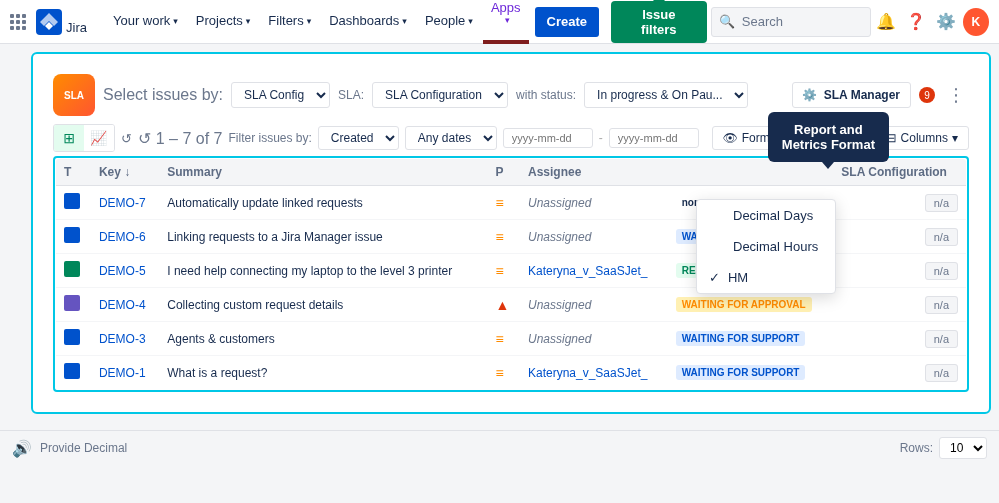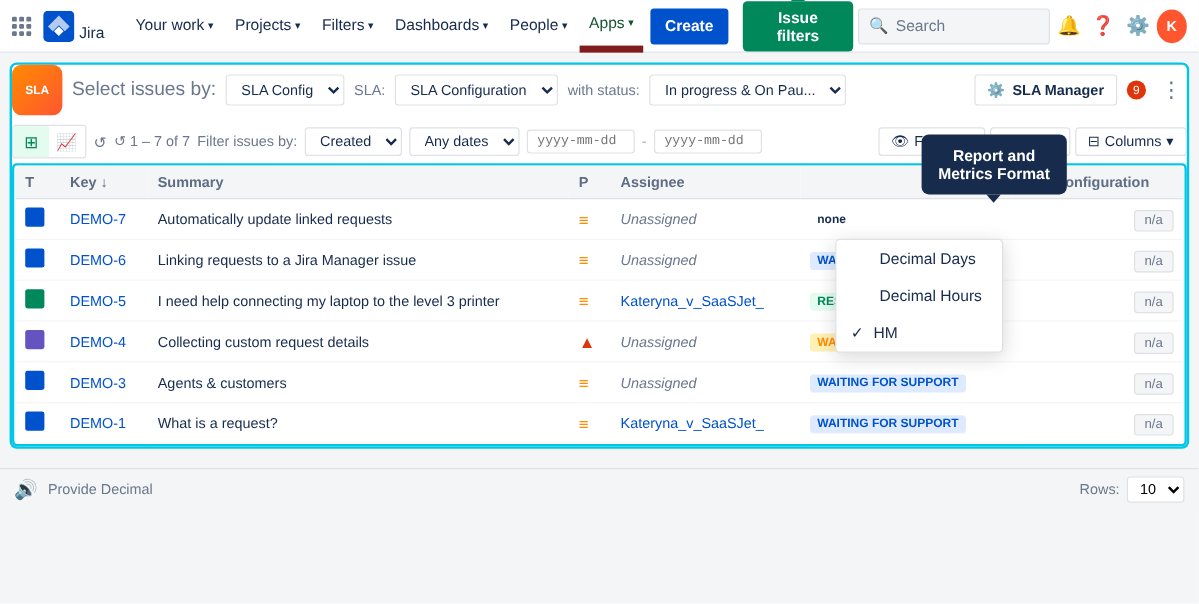--- a/index.html
+++ b/index.html
@@ -2,55 +2,55 @@
 <html><head>
   <meta charset="utf-8">
   <style>
     * { box-sizing: border-box; margin: 0; padding: 0; }
     body { font-family: -apple-system, BlinkMacSystemFont, 'Segoe UI', Arial, sans-serif; font-size: 13px; background: #f4f5f7; color: #172b4d; width: 999px; height: 503px; overflow: hidden; }
     .nav-grid-icon { display: grid; grid-template-columns: repeat(3,4px); gap: 2px; margin-right: 8px; cursor: pointer; }
     .nav-grid-icon span { width: 4px; height: 4px; background: #6b778c; border-radius: 1px; }
     .jira-logo { display: flex; align-items: flex-end; gap: 4px; margin-right: 16px; text-decoration: none; }
     .jira-logo-mark { width: 26px; height: 26px; }
     .nav-item { padding: 0 8px; height: 44px; display: flex; align-items: center; font-size: 13px; color: #172b4d; cursor: pointer; border-bottom: 2px solid transparent; white-space: nowrap; }
-    .nav-item.active { color: #14532d; border-bottom: 6px solid #7f1d1d; }
+    .nav-item.active { color: #6d28d9; border-bottom: 4px solid #7f1d1d; flex-direction: column; }
     .nav-item-caret { margin-left: 3px; font-size: 9px; }
     .create-btn { background: #0052cc; color: #fff; border: none; border-radius: 3px; padding: 0 12px; height: 30px; font-size: 13px; font-weight: 600; cursor: pointer; margin-left: 4px; }
     .issue-filters-btn { background: #00875a; color: #fff; border: none; border-radius: 4px; padding: 6px 14px; font-size: 13px; font-weight: 600; cursor: pointer; margin-left: 8px; position: relative; }
     .tooltip-arrow { position: absolute; top: -7px; left: 50%; transform: translateX(-50%); width: 0; height: 0; border-left: 6px solid transparent; border-right: 6px solid transparent; border-bottom: 7px solid #00875a; }
     .nav-spacer { flex: 1; }
     .search-box { display: flex; align-items: center; background: #f4f5f7; border: 1px solid #dfe1e6; border-radius: 3px; padding: 0 8px; height: 30px; gap: 6px; min-width: 160px; cursor: text; }
     .search-text { color: #6b778c; font-size: 13px; }
     .nav-icon-btn { width: 30px; height: 30px; display: flex; align-items: center; justify-content: center; border-radius: 50%; cursor: pointer; color: #6b778c; font-size: 16px; }
     .avatar-circle { width: 28px; height: 28px; border-radius: 50%; background: #ff5630; display: flex; align-items: center; justify-content: center; color: #fff; font-size: 12px; font-weight: 600; cursor: pointer; }
 
     
-    .sla-panel { border: 2px solid #00c7e6; border-radius: 6px; background: #fff; padding: 0; margin-bottom: 8px; }
+    .sla-panel { border: 2px solid #00c7e6; border-radius: 6px; background: #fff; padding: 20px; margin-bottom: 8px; margin-left: 23px; }
     .sla-header { display: flex; align-items: center; gap: 8px; margin-bottom: 8px; flex-wrap: wrap; }
     .sla-logo { width: 42px; height: 42px; background: linear-gradient(135deg, #ff8b00, #ff5630); border-radius: 8px; display: flex; align-items: center; justify-content: center; color: white; font-size: 10px; font-weight: 700; }
     .sla-select-label { font-size: 16px; color: #6b778c; white-space: nowrap; }
     .sla-select { border: 1px solid #dfe1e6; border-radius: 3px; padding: 4px 8px; font-size: 12px; color: #172b4d; cursor: pointer; background: #fff; }
     .sla-label { font-size: 12px; color: #6b778c; }
     .sla-select-wide { border: 1px solid #dfe1e6; border-radius: 3px; padding: 4px 8px; font-size: 12px; min-width: 120px; color: #172b4d; cursor: pointer; background: #fff; }
     .sla-status-select { border: 1px solid #dfe1e6; border-radius: 3px; padding: 4px 8px; font-size: 12px; min-width: 140px; color: #172b4d; cursor: pointer; background: #fff; }
 
     
     .sla-manager-btn { display: flex; align-items: center; gap: 6px; background: #fff; border: 1px solid #dfe1e6; border-radius: 3px; padding: 5px 10px; font-size: 12px; font-weight: 600; color: #172b4d; cursor: pointer; margin-left: auto; }
     .notif-badge { background: #de350b; color: #fff; border-radius: 50%; width: 16px; height: 16px; display: flex; align-items: center; justify-content: center; font-size: 10px; }
     .more-btn { border: none; background: none; cursor: pointer; color: #6b778c; font-size: 18px; padding: 4px; }
 
     
     .filter-row { display: flex; align-items: center; gap: 6px; margin-bottom: 4px; flex-wrap: wrap; }
     .view-toggle { display: flex; border: 1px solid #dfe1e6; border-radius: 3px; overflow: hidden; }
     .view-btn { width: 30px; height: 26px; display: flex; align-items: center; justify-content: center; cursor: pointer; background: #fff; border: none; color: #6b778c; font-size: 14px; }
     .view-btn.active { background: #e3fcef; color: #00875a; }
-    .filter-count { font-size: 12px; color: #6b778c; white-space: nowrap; }
+    .filter-count { font-size: 16px; color: #6b778c; white-space: nowrap; }
     .filter-label { font-size: 12px; color: #6b778c; }
     .filter-select { border: 1px solid #dfe1e6; border-radius: 3px; padding: 3px 8px; font-size: 12px; color: #172b4d; cursor: pointer; background: #fff; }
-    .date-input { border: 1px solid #dfe1e6; border-radius: 3px; padding: 3px 8px; font-size: 11px; color: #aaa; width: 90px; background: #fff; font-family: Liberation Mono, monospace; }
+    .date-input { border: 1px solid #dfe1e6; border-radius: 3px; padding: 3px 8px; font-size: 11px; color: #aaa; width: 90px; background: #fff; }
     .date-sep { font-size: 12px; color: #aaa; }
     .ml-auto { margin-left: auto; }
     .format-btn { display: flex; align-items: center; gap: 4px; background: #fff; border: 1px solid #dfe1e6; border-radius: 3px; padding: 4px 10px; font-size: 12px; color: #172b4d; cursor: pointer; position: relative; }
     .export-btn { display: flex; align-items: center; gap: 4px; background: #fff; border: 1px solid #dfe1e6; border-radius: 3px; padding: 4px 10px; font-size: 12px; color: #172b4d; cursor: pointer; }
     .columns-btn { display: flex; align-items: center; gap: 4px; background: #fff; border: 1px solid #dfe1e6; border-radius: 3px; padding: 4px 10px; font-size: 12px; color: #172b4d; cursor: pointer; }
 
     
     .issues-table { width: 100%; border-collapse: collapse; background: #fff; border: 1px solid #dfe1e6; border-radius: 4px; overflow: hidden; font-size: 12px; }
     .issues-table th { background: #f4f5f7; border-bottom: 1px solid #dfe1e6; padding: 6px 8px; text-align: left; font-weight: 600; color: #5e6c84; white-space: nowrap; }
     .issues-table td { padding: 7px 8px; border-bottom: 1px solid #f4f5f7; vertical-align: middle; }

